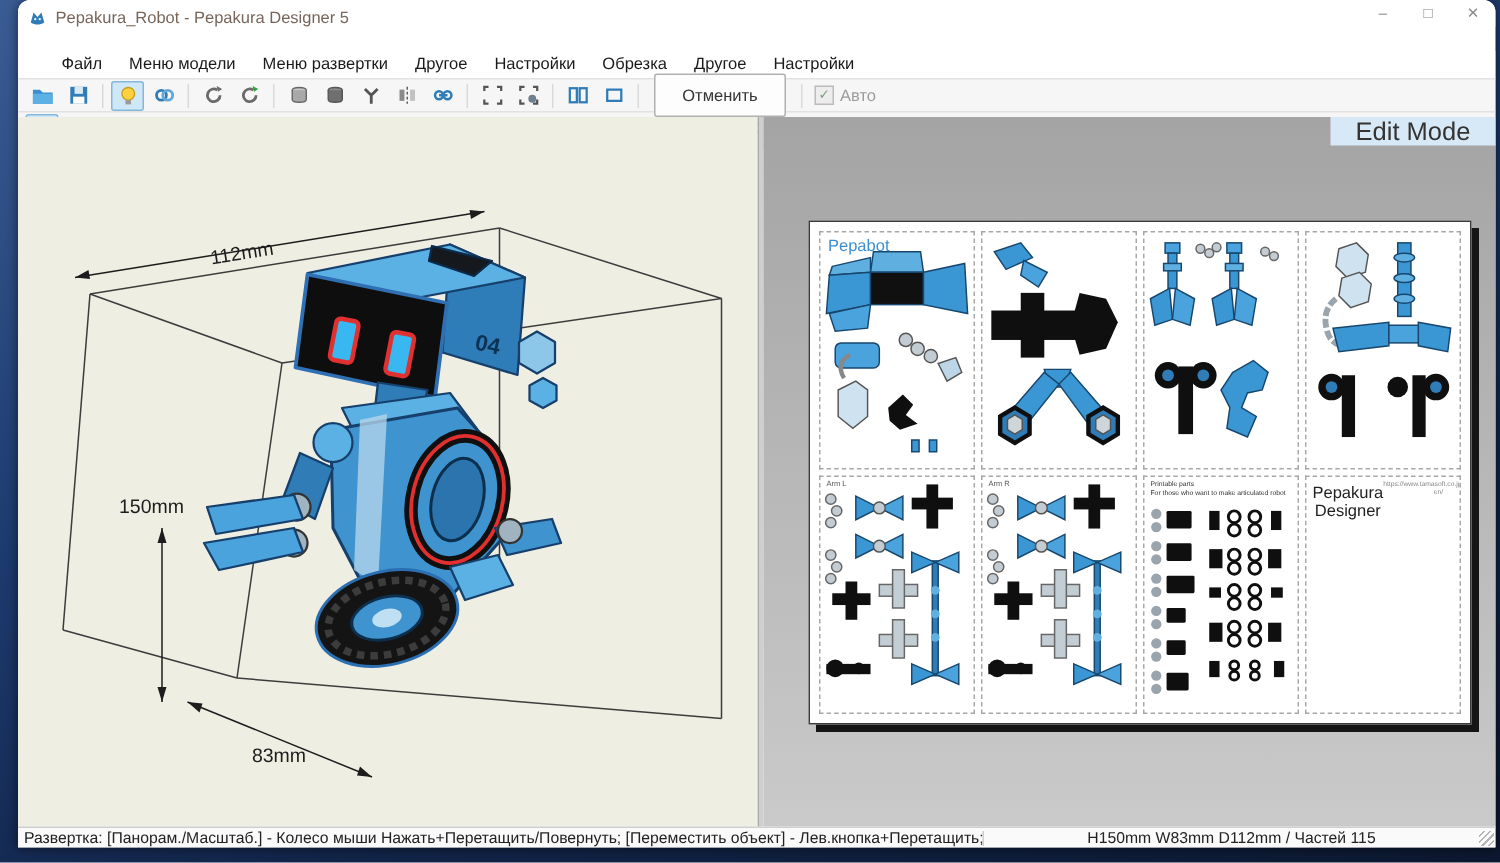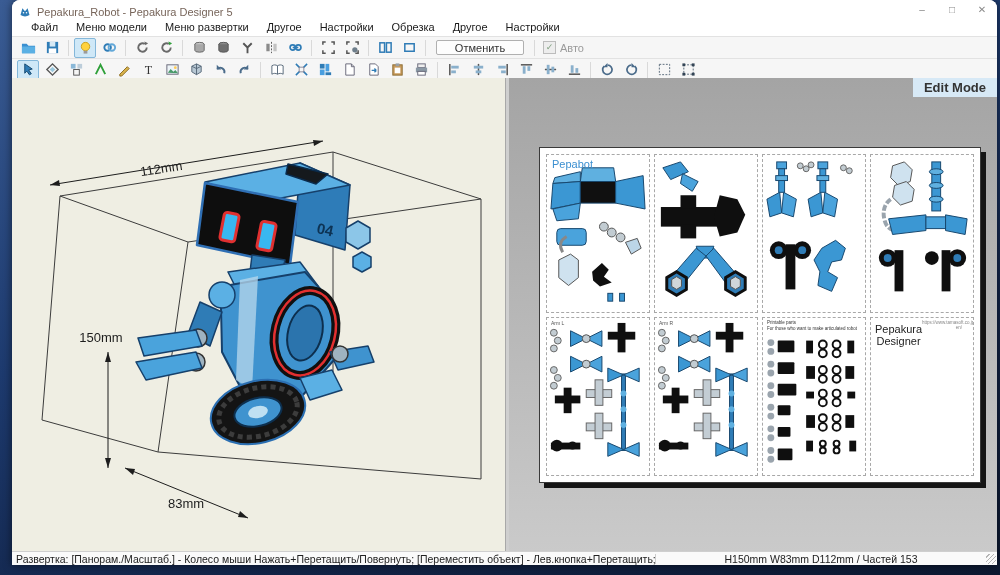--- a/index.html
+++ b/index.html
@@ -8,38 +8,38 @@
     font-family:"Liberation Sans",sans-serif;
     background:linear-gradient(160deg,#3a5c94 0%,#1d3a6e 40%,#122448 70%,#0c1830 100%);
   }
   
   .window{position:absolute;left:12px;top:0;width:985px;height:565px;background:#fff;
     border-radius:8px 8px 0 0;box-shadow:0 0 8px rgba(0,0,0,.55);overflow:hidden;}
   .titlebar{height:18px;display:flex;align-items:flex-end;padding-left:7px;gap:6px;background:#fff;}
   .title-text{font-size:11px;color:#77655a;white-space:nowrap;}
   .win-controls{margin-left:auto;display:flex;height:100%;}
   .wbtn{width:30px;display:flex;align-items:center;justify-content:center;font-size:10px;color:#8a8a8a;cursor:default;}
-  .menubar{height:18px;display:flex;align-items:center;padding-left:10px;font-size:11px;color:#1a1a1a;background:#fff;}
+  .menubar{height:18px;display:flex;align-items:center;padding-left:20px;font-size:11px;color:#1a1a1a;background:#fff;margin-top:16px;}
   .menu-item{padding:0 9px;height:100%;display:flex;align-items:center;}
   .toolbar{height:21px;background:#f6f6f6;border-top:1px solid #e2e2e2;display:flex;align-items:center;padding:0 4px;}
   .toolbar.second{border-bottom:1px solid #d6d6d6;}
   .tbtn{width:20px;height:18px;display:inline-flex;align-items:center;justify-content:center;border:1px solid transparent;border-radius:2px;margin:0 1px;flex:none;}
   .tbtn svg{width:15px;height:15px;}
   .tbtn.active{background:#cfe8f7;border-color:#84b7d9;}
   .tsep{width:1px;height:16px;background:#d9d9d9;margin:0 4px;flex:none;}
-  .undo-btn{height:15px;width:88px;background:#fdfdfd;border:1px solid #b0b0b0;border-radius:2px;font-size:11px;color:#333;font-family:"Liberation Sans",sans-serif;margin:0 6px;}
+  .undo-btn{height:29px;width:88px;background:#fdfdfd;border:1px solid #b0b0b0;border-radius:2px;font-size:11px;color:#333;font-family:"Liberation Sans",sans-serif;margin:0 6px;}
   .auto{display:flex;align-items:center;gap:4px;font-size:11px;color:#9b9b9b;margin-left:4px;}
   .auto .box{width:11px;height:11px;border:1px solid #bcbcbc;background:#ededed;color:#7fa07f;font-size:9px;line-height:10px;text-align:center;}
   
   .content{position:absolute;top:78px;left:0;right:0;bottom:13px;display:flex;}
   .v3d{width:493px;background:#efeee3;position:relative;flex:none;}
   .v3d svg{position:absolute;inset:0;}
   .splitter{width:3px;background:#cfcfcf;border-left:1px solid #a8a8a8;flex:none;}
   .v2d{flex:1;background:linear-gradient(#a4a4a4,#cacaca);position:relative;}
-  .editmode{position:absolute;top:0;right:0;width:84px;height:19px;background:#d7e9f6;display:flex;align-items:center;justify-content:center;font-size:13px;color:#333;font-weight:bold;}
+  .editmode{position:absolute;top:0;right:0;width:110px;height:19px;background:#d7e9f6;display:flex;align-items:center;justify-content:center;font-size:17px;color:#333;}
   .page{position:absolute;left:30px;top:69px;width:442px;height:336px;background:#fff;border:1px solid #3a3a3a;box-shadow:5px 5px 0 0 #151515;padding:6px;box-sizing:border-box;}
   .page-grid{width:100%;height:100%;display:grid;grid-template-columns:repeat(4,1fr);grid-template-rows:1fr 1fr;gap:4px;}
   .cell{border:1px dashed #a8a8a8;position:relative;overflow:hidden;}
   .cell > svg{position:absolute;left:0;top:0;width:100%;height:100%;}
   .cell-title{position:absolute;top:3px;left:5px;font-size:11px;color:#3b8fd0;z-index:2;}
   .cell-label{position:absolute;top:2px;left:4px;font-size:5px;color:#555;z-index:2;}
   .parts-note{position:absolute;top:2px;left:4px;right:2px;font-size:4.5px;color:#333;line-height:1.4;z-index:2;}
   .brand-cell{display:flex;flex-direction:row;}
   .photo{height:62px;margin:2px;background:#e9e7e3;position:relative;flex:none;}
   .photo svg{position:absolute;right:14px;bottom:3px;}
@@ -732,17 +732,17 @@
           </div>
 
         </div>
       </div>
     </div>
   </div>
 
   <div class="statusbar">
     <div class="status-left">Развертка: [Панорам./Масштаб.] - Колесо мыши Нажать+Перетащить/Повернуть; [Переместить объект] - Лев.кнопка+Перетащить;</div>
     <div class="status-sep"></div>
-    <div class="status-right">H150mm W83mm D112mm / Частей 153</div>
+    <div class="status-right">H150mm W83mm D112mm / Частей 115</div>
     <div class="grip"></div>
   </div>
 
 </div>
 
 </body></html>

